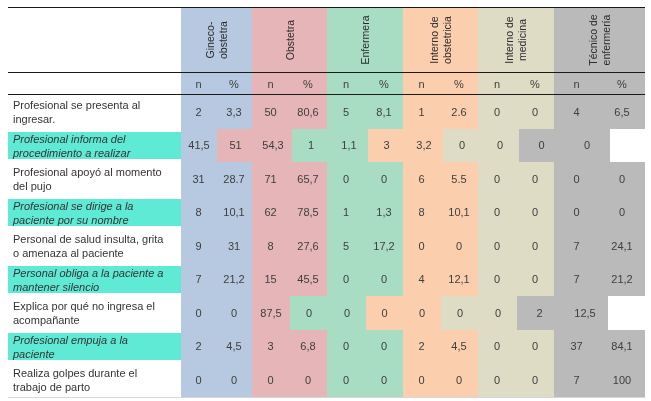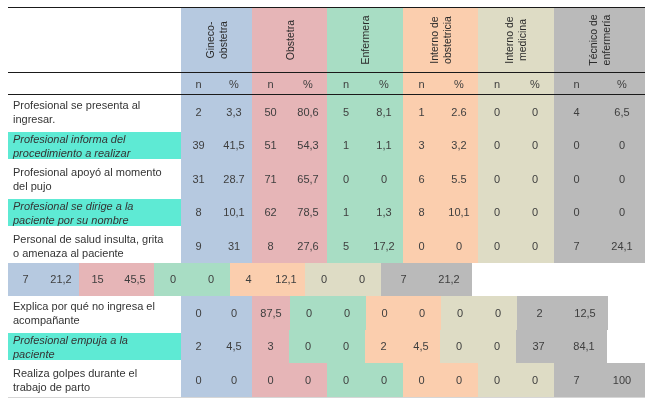--- a/index.html
+++ b/index.html
@@ -101,21 +101,20 @@
       <div class="cell num wd c5">0</div>
       <div class="cell num wd c5">0</div>
       <div class="cell num we c6">4</div>
       <div class="cell num wf c6">6,5</div>
     </div>
 
     <div class="row data-row">
       <div class="cell lbl alt">
           <span class="lbl-text">Profesional informa del procedimiento a realizar</span>
         </div>
-      <div class="cell num wa c1">39</div>
       <div class="cell num wb c1">41,5</div>
       <div class="cell num wc c2">51</div>
       <div class="cell num wd c2">54,3</div>
       <div class="cell num wd c3">1</div>
       <div class="cell num wd c3">1,1</div>
       <div class="cell num wc c4">3</div>
       <div class="cell num wd c4">3,2</div>
       <div class="cell num wd c5">0</div>
       <div class="cell num wd c5">0</div>
       <div class="cell num we c6">0</div>
@@ -170,20 +169,23 @@
       <div class="cell num wd c3">17,2</div>
       <div class="cell num wc c4">0</div>
       <div class="cell num wd c4">0</div>
       <div class="cell num wd c5">0</div>
       <div class="cell num wd c5">0</div>
       <div class="cell num we c6">7</div>
       <div class="cell num wf c6">24,1</div>
     </div>
 
     <div class="row data-row">
+      <div class="cell lbl alt">
+          <span class="lbl-text">Personal obliga a la paciente a mantener silencio</span>
+        </div>
       <div class="cell num wa c1">7</div>
       <div class="cell num wb c1">21,2</div>
       <div class="cell num wc c2">15</div>
       <div class="cell num wd c2">45,5</div>
       <div class="cell num wd c3">0</div>
       <div class="cell num wd c3">0</div>
       <div class="cell num wc c4">4</div>
       <div class="cell num wd c4">12,1</div>
       <div class="cell num wd c5">0</div>
       <div class="cell num wd c5">0</div>
@@ -208,20 +210,21 @@
       <div class="cell num wf c6">12,5</div>
     </div>
 
     <div class="row data-row">
       <div class="cell lbl alt">
           <span class="lbl-text">Profesional empuja a la paciente</span>
         </div>
       <div class="cell num wa c1">2</div>
       <div class="cell num wb c1">4,5</div>
       <div class="cell num wc c2">3</div>
+      <div class="cell num wd c2">6,8</div>
       <div class="cell num wd c3">0</div>
       <div class="cell num wd c3">0</div>
       <div class="cell num wc c4">2</div>
       <div class="cell num wd c4">4,5</div>
       <div class="cell num wd c5">0</div>
       <div class="cell num wd c5">0</div>
       <div class="cell num we c6">37</div>
       <div class="cell num wf c6">84,1</div>
     </div>
 

